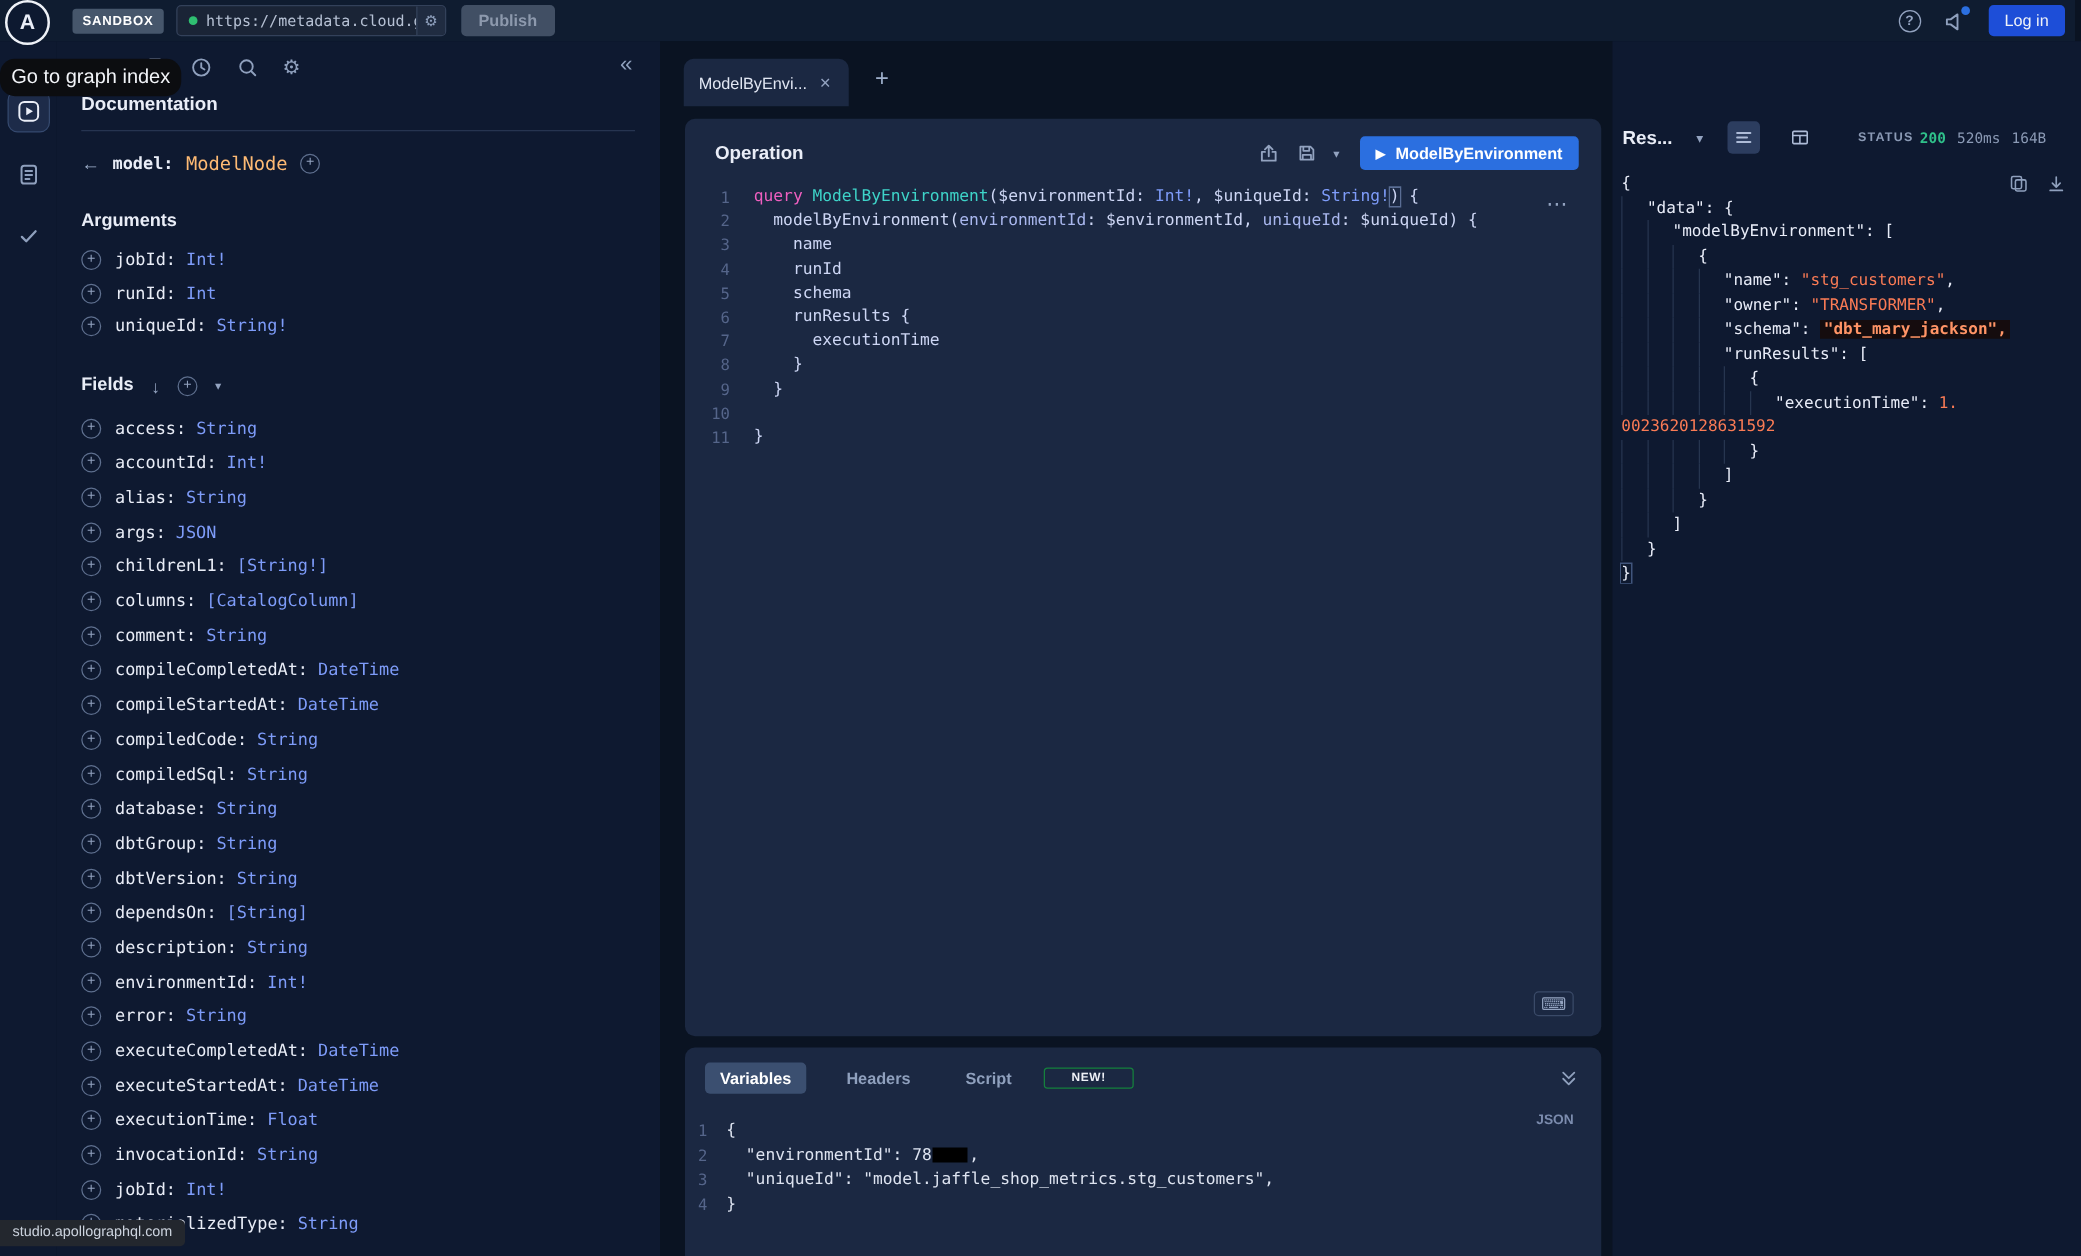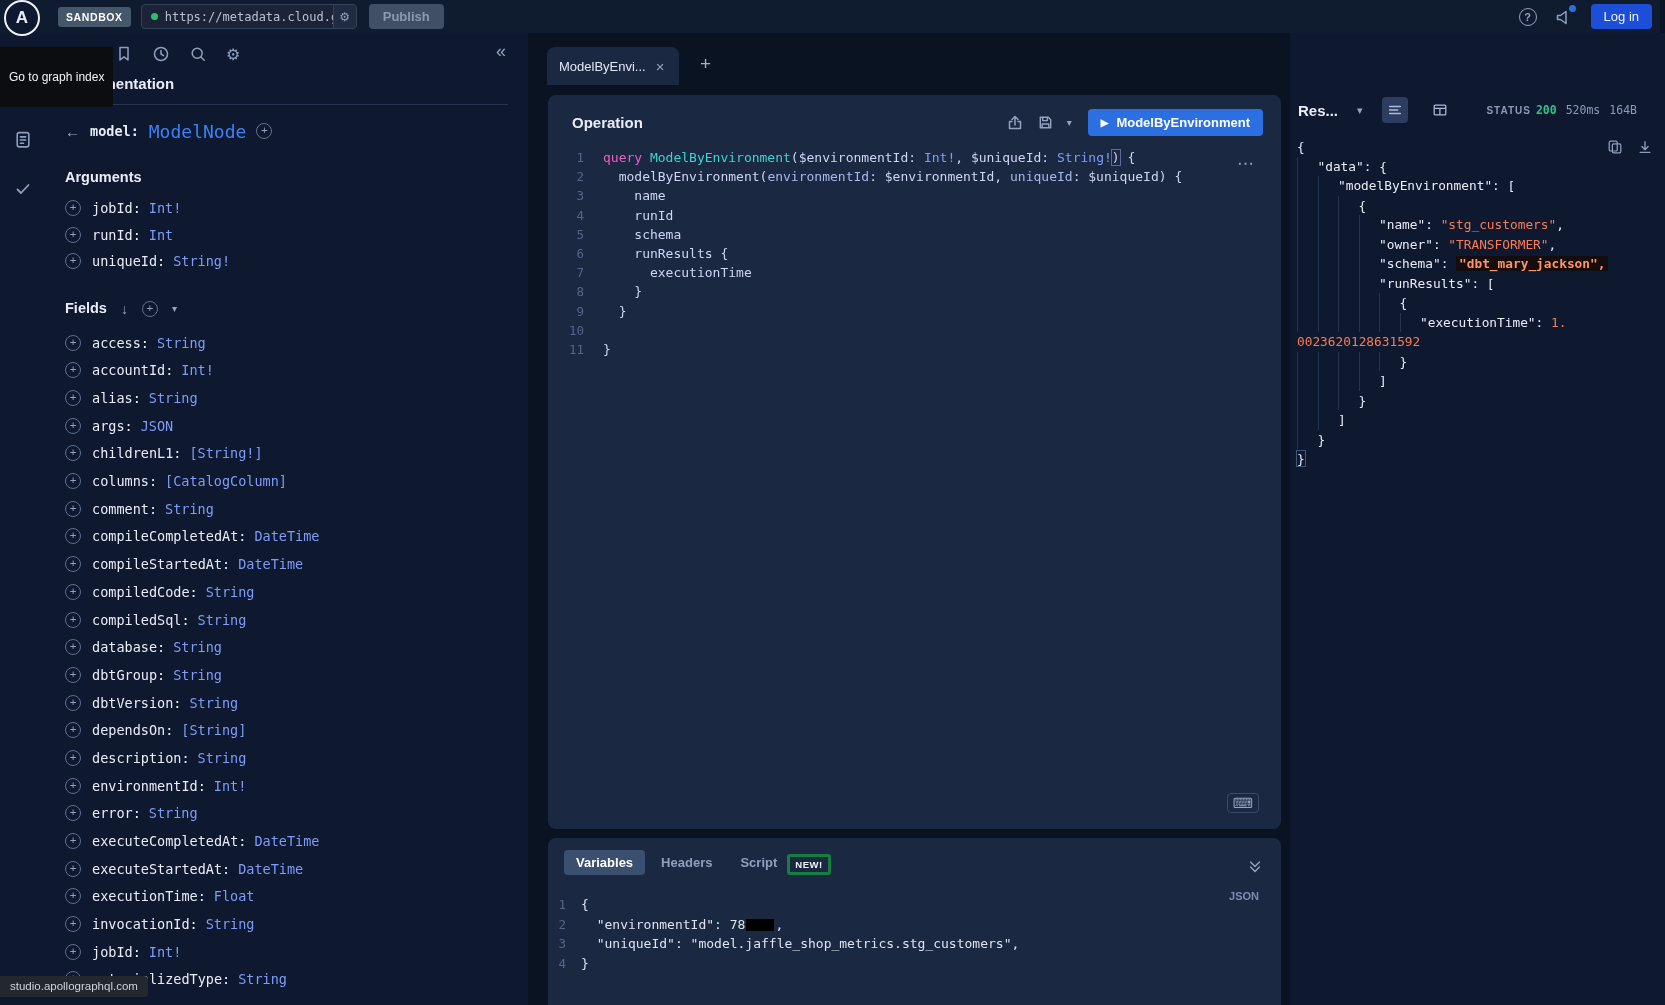--- a/index.html
+++ b/index.html
@@ -22,41 +22,41 @@
   .urlpill .url{font-size:12px;color:#b6c1d4;width:168px;white-space:nowrap;overflow:hidden}
   .urlgear{width:22px;height:23px;border-left:1px solid #33415a;display:flex;align-items:center;justify-content:center;
            font-size:12px;color:#8fa0bd;background:#202c41}
   .publish{margin-left:12px;background:#414f64;color:#8d99ad;font-size:13px;font-weight:600;padding:5px 14px;border-radius:4px}
   .topspacer{flex:1}
   .qmark{width:18px;height:18px;border:1.5px solid #93a3c0;border-radius:50%;color:#93a3c0;font-size:11px;font-weight:700;
          display:flex;align-items:center;justify-content:center;margin-right:18px;box-sizing:border-box}
   .mega{position:relative;margin-right:18px}
   .mega .bdot{position:absolute;right:-3px;top:-3px;width:7px;height:7px;border-radius:50%;background:#2b6fe0}
   .login{background:#1d4ed8;color:#f0f3f8;font-size:13px;font-weight:400;padding:5px 13px;border-radius:4px;margin-right:8px}
-  .tooltip{position:absolute;left:0;top:47px;background:#0c0d10;color:#f2f4f8;font-size:12px;padding:23px 9px;border-radius:0;z-index:60}
+  .tooltip{position:absolute;left:0;top:47px;background:#0c0d10;color:#f2f4f8;font-size:16px;padding:6px 9px;border-radius:12px;z-index:60}
   .statusbar{position:absolute;left:0;bottom:8px;background:#23272e;color:#ccd3de;font-size:11.5px;
              padding:4px 10px 5px;border-radius:0 4px 4px 0;z-index:60}
 
   
   .rail{position:absolute;left:0;top:33px;width:45px;height:972px;background:#0e1930}
   .rail-btn{width:34px;height:34px;margin:0 auto;border-radius:8px;display:flex;align-items:center;justify-content:center;color:#8fa0bd}
   .rail-btn.sel{background:#1d2b49;border:1px solid #35496e;box-sizing:border-box;color:#e9edf7}
   .rail .sp1{height:39px}.rail .sp2{height:16px}.rail .sp3{height:16px}
 
   
   .doc{position:absolute;left:45px;top:33px;width:483px;height:972px;background:#0e1930;overflow:hidden;box-sizing:border-box}
   .doc-tools{position:relative;height:42px;display:flex;align-items:center;gap:19px;padding-left:70px}
   .collapse{position:absolute;right:22px;top:8px;font-size:18px;color:#8fa0bd}
   .doc-body{padding:0 20px}
   .doc-title{font-size:15px;font-weight:700;}
   .divider{height:1px;background:#263450;margin-top:12px}
   .model-row{display:flex;align-items:center;gap:10px;margin-top:14px;height:24px}
   .backarrow{color:#9fb0cc;font-size:15px}
   .model-label{font-weight:700;font-size:13.5px}
-  .model-type{color:#3b82f6;font-size:18px}
+  .model-type{color:#fdba74;font-size:15px}
   .sec-title{font-size:14.5px;font-weight:700;margin-top:26px;height:18px}
   .fields-head{display:flex;align-items:center;gap:14px;margin-top:24px;height:20px}
   .sorticon{color:#93a3c0;font-size:14px}
   .chev-sm{color:#93a3c0;font-size:10px}
   .plus-circle{width:16px;height:16px;border:1px solid #5e6f8e;border-radius:50%;color:#93a3c0;font-size:11.5px;
                line-height:13px;text-align:center;box-sizing:border-box;flex:none}
   .args-list{margin-top:8px}
   .fields-list{margin-top:10px}
   .doc-row{display:flex;align-items:center;gap:11px;height:26.6px}
   .doc-row.fld{height:27.7px}
@@ -79,24 +79,24 @@
           padding:6px 13px;border-radius:4px;margin-left:16px}
   .runbtn .tri{font-size:10px}
   .editor{margin-top:4px;position:relative}
   .cl{display:flex;line-height:19.2px}
   .ln{width:36px;text-align:right;margin-right:19px;color:#55658a;font-size:12.5px;font-family:"DejaVu Sans Mono",monospace;flex:none}
   .ct{white-space:pre;font-size:13px;font-family:"DejaVu Sans Mono",monospace}
   .meatballs{position:absolute;right:26px;top:58px;color:#93a3c0;font-size:17px;letter-spacing:1px}
   .kbd{position:absolute;right:22px;bottom:16px;color:#93a3c0;font-size:14px;border:1px solid #3a4a68;border-radius:4px;padding:0 5px;line-height:18px}
 
   .varcard{position:absolute;left:20px;top:805px;width:733px;height:220px;background:#1b2842;border-radius:8px}
-  .varhead{display:flex;align-items:flex-end;gap:4px;padding:12px 18px 6px 16px;position:relative}
+  .varhead{display:flex;align-items:center;gap:20px;padding:12px 18px 6px 16px;position:relative}
   .vtab{font-size:13px;font-weight:600;color:#8fa0bd;padding:5px 12px;border-radius:4px}
   .vtab.active{background:#3b4f70;color:#fff}
-  .newbadge{border:3px solid #15803d;color:#eef1f7;font-size:9.5px;font-weight:700;padding:2px 5px;border-radius:3px;letter-spacing:.5px;margin-left:2px}
+  .newbadge{border:1px solid #15803d;color:#eef1f7;font-size:9.5px;font-weight:700;padding:2px 21px;border-radius:3px;letter-spacing:.5px;margin-left:2px}
   .varcollapse{margin-left:auto;color:#8fa0bd}
   .jsonlabel{position:absolute;right:22px;top:52px;color:#7c8cae;font-size:11px;font-weight:600}
   .varedit{margin-top:14px}
   .varedit .cl{line-height:19.5px}
   .varedit .ln{width:18px;margin-right:15px}
 
   
   .resp{position:absolute;left:1290px;top:33px;width:375px;height:972px;background:#0e1930;box-sizing:border-box;padding-top:64px;overflow:hidden}
   .resphead{display:flex;align-items:center;padding:0 28px 8px 8px;gap:19px}
   .resphead .title{font-size:15px;font-weight:700}

